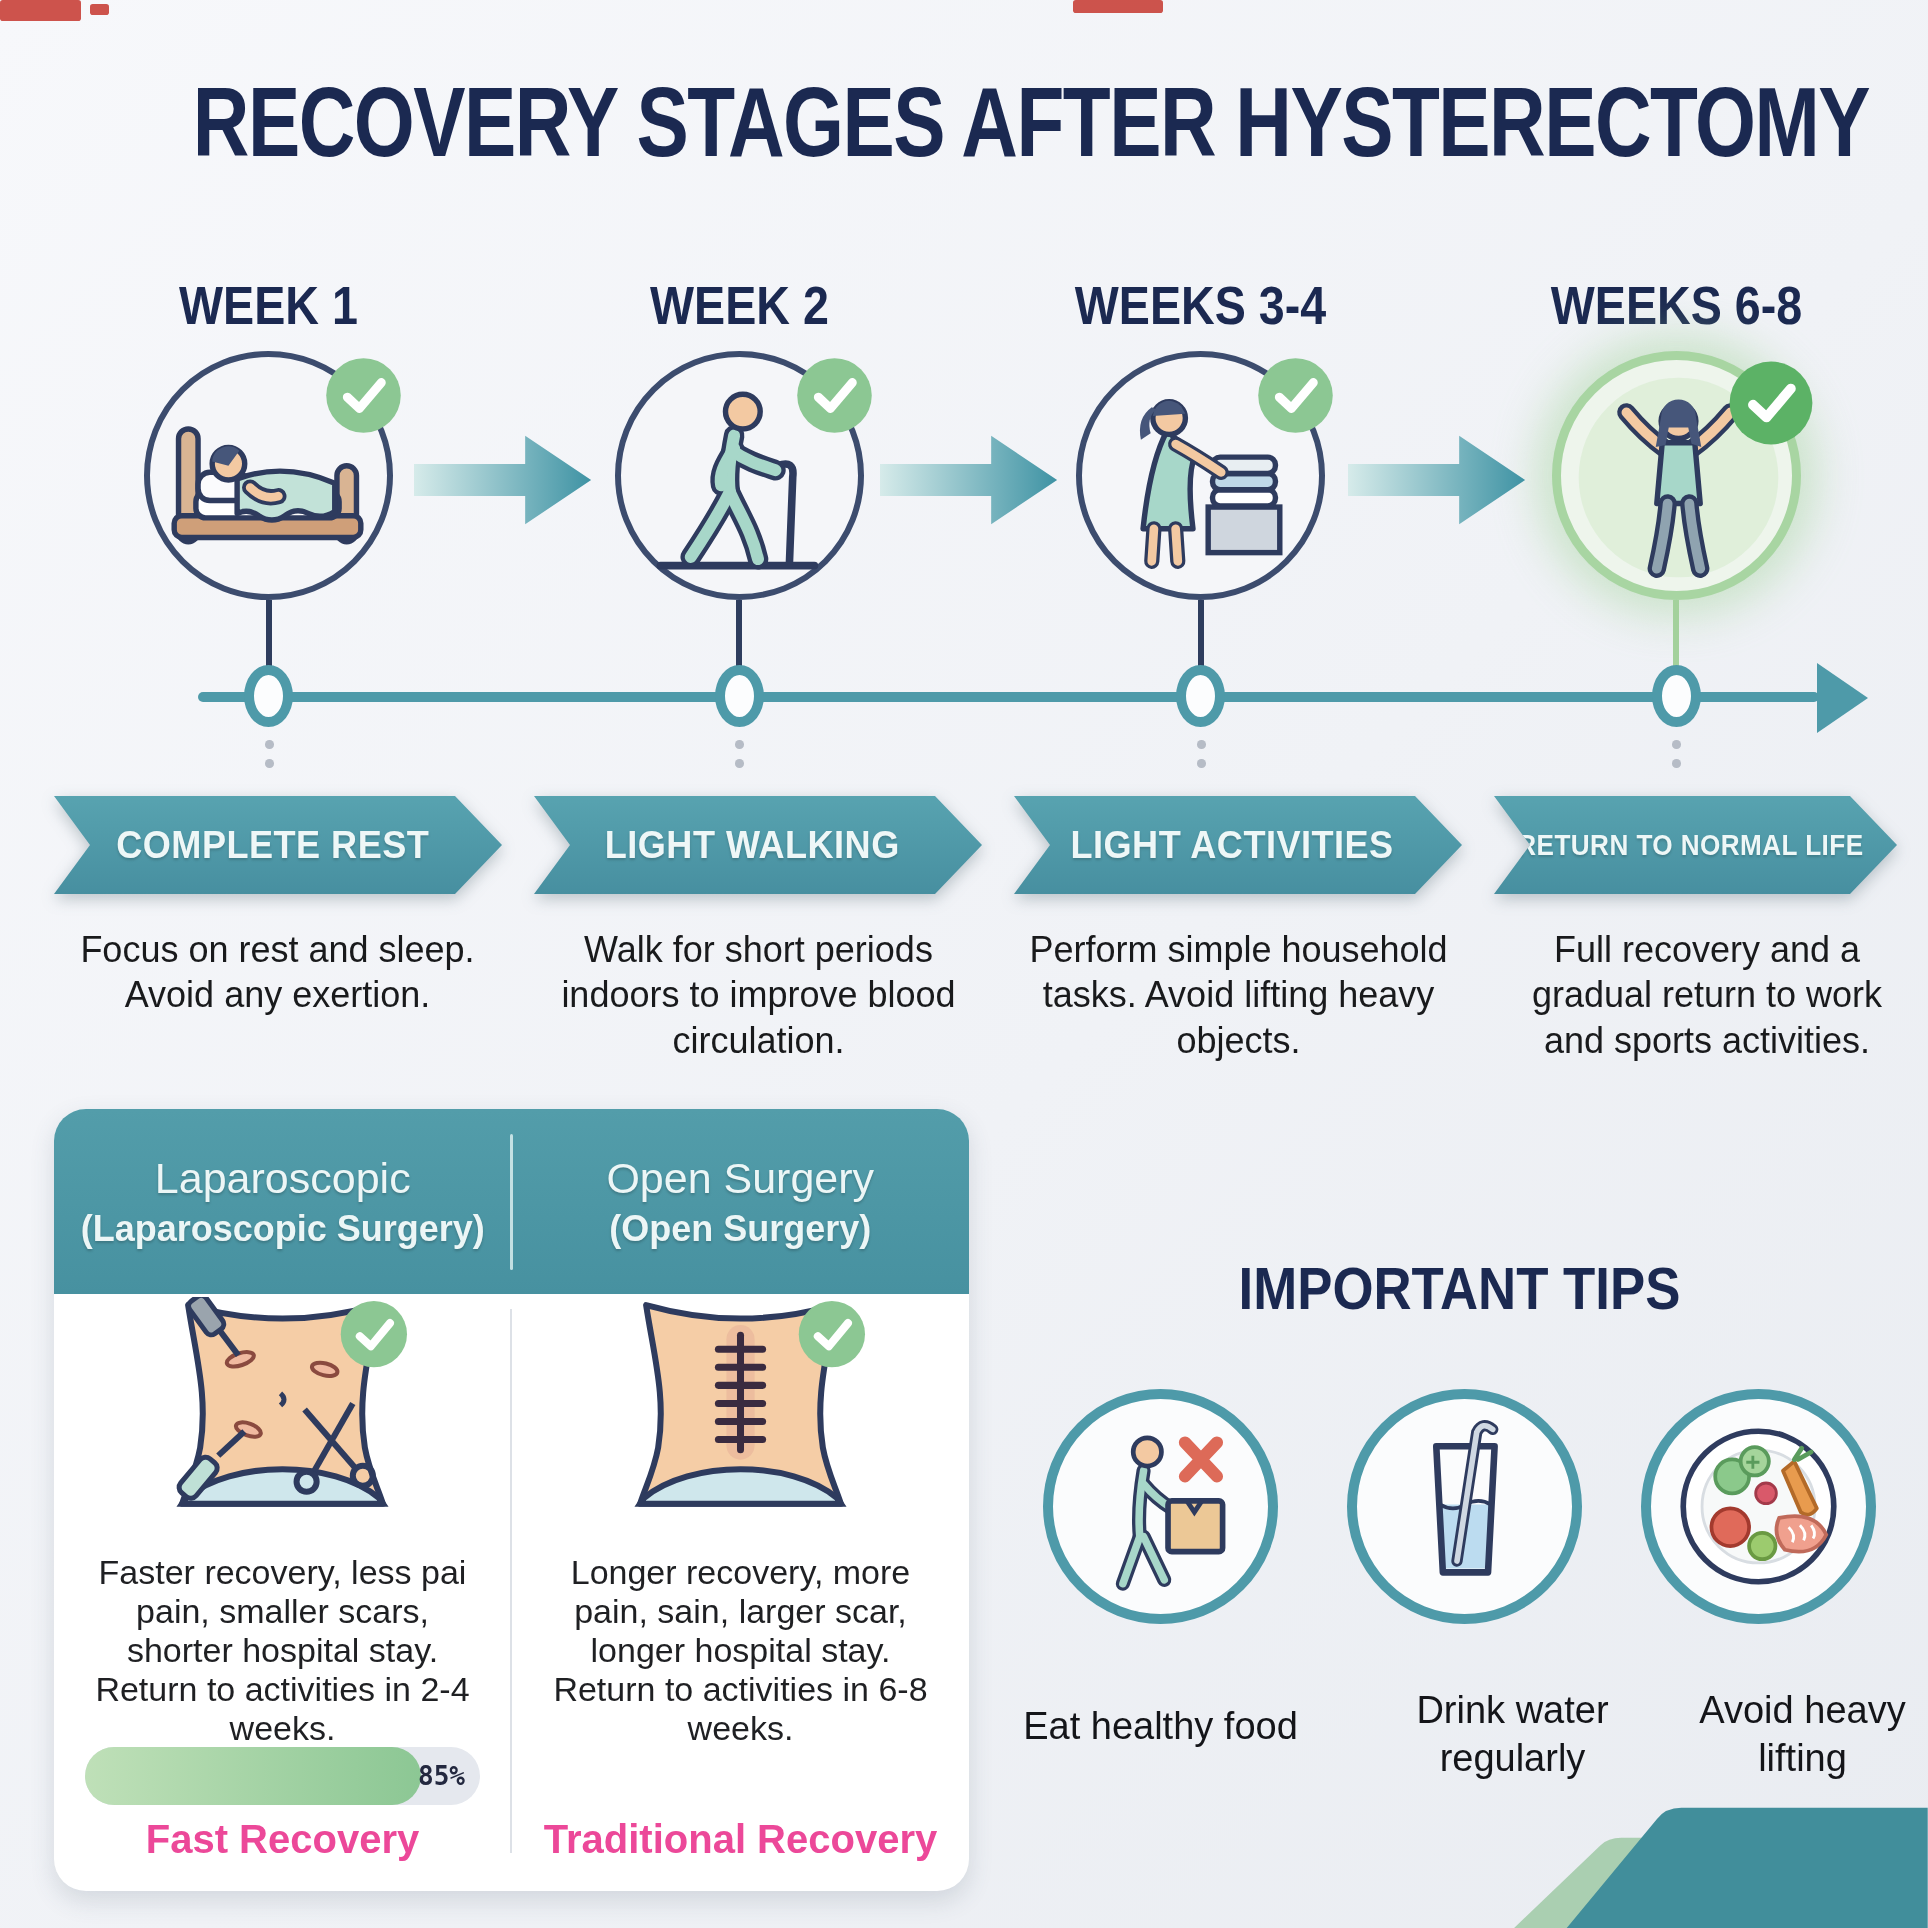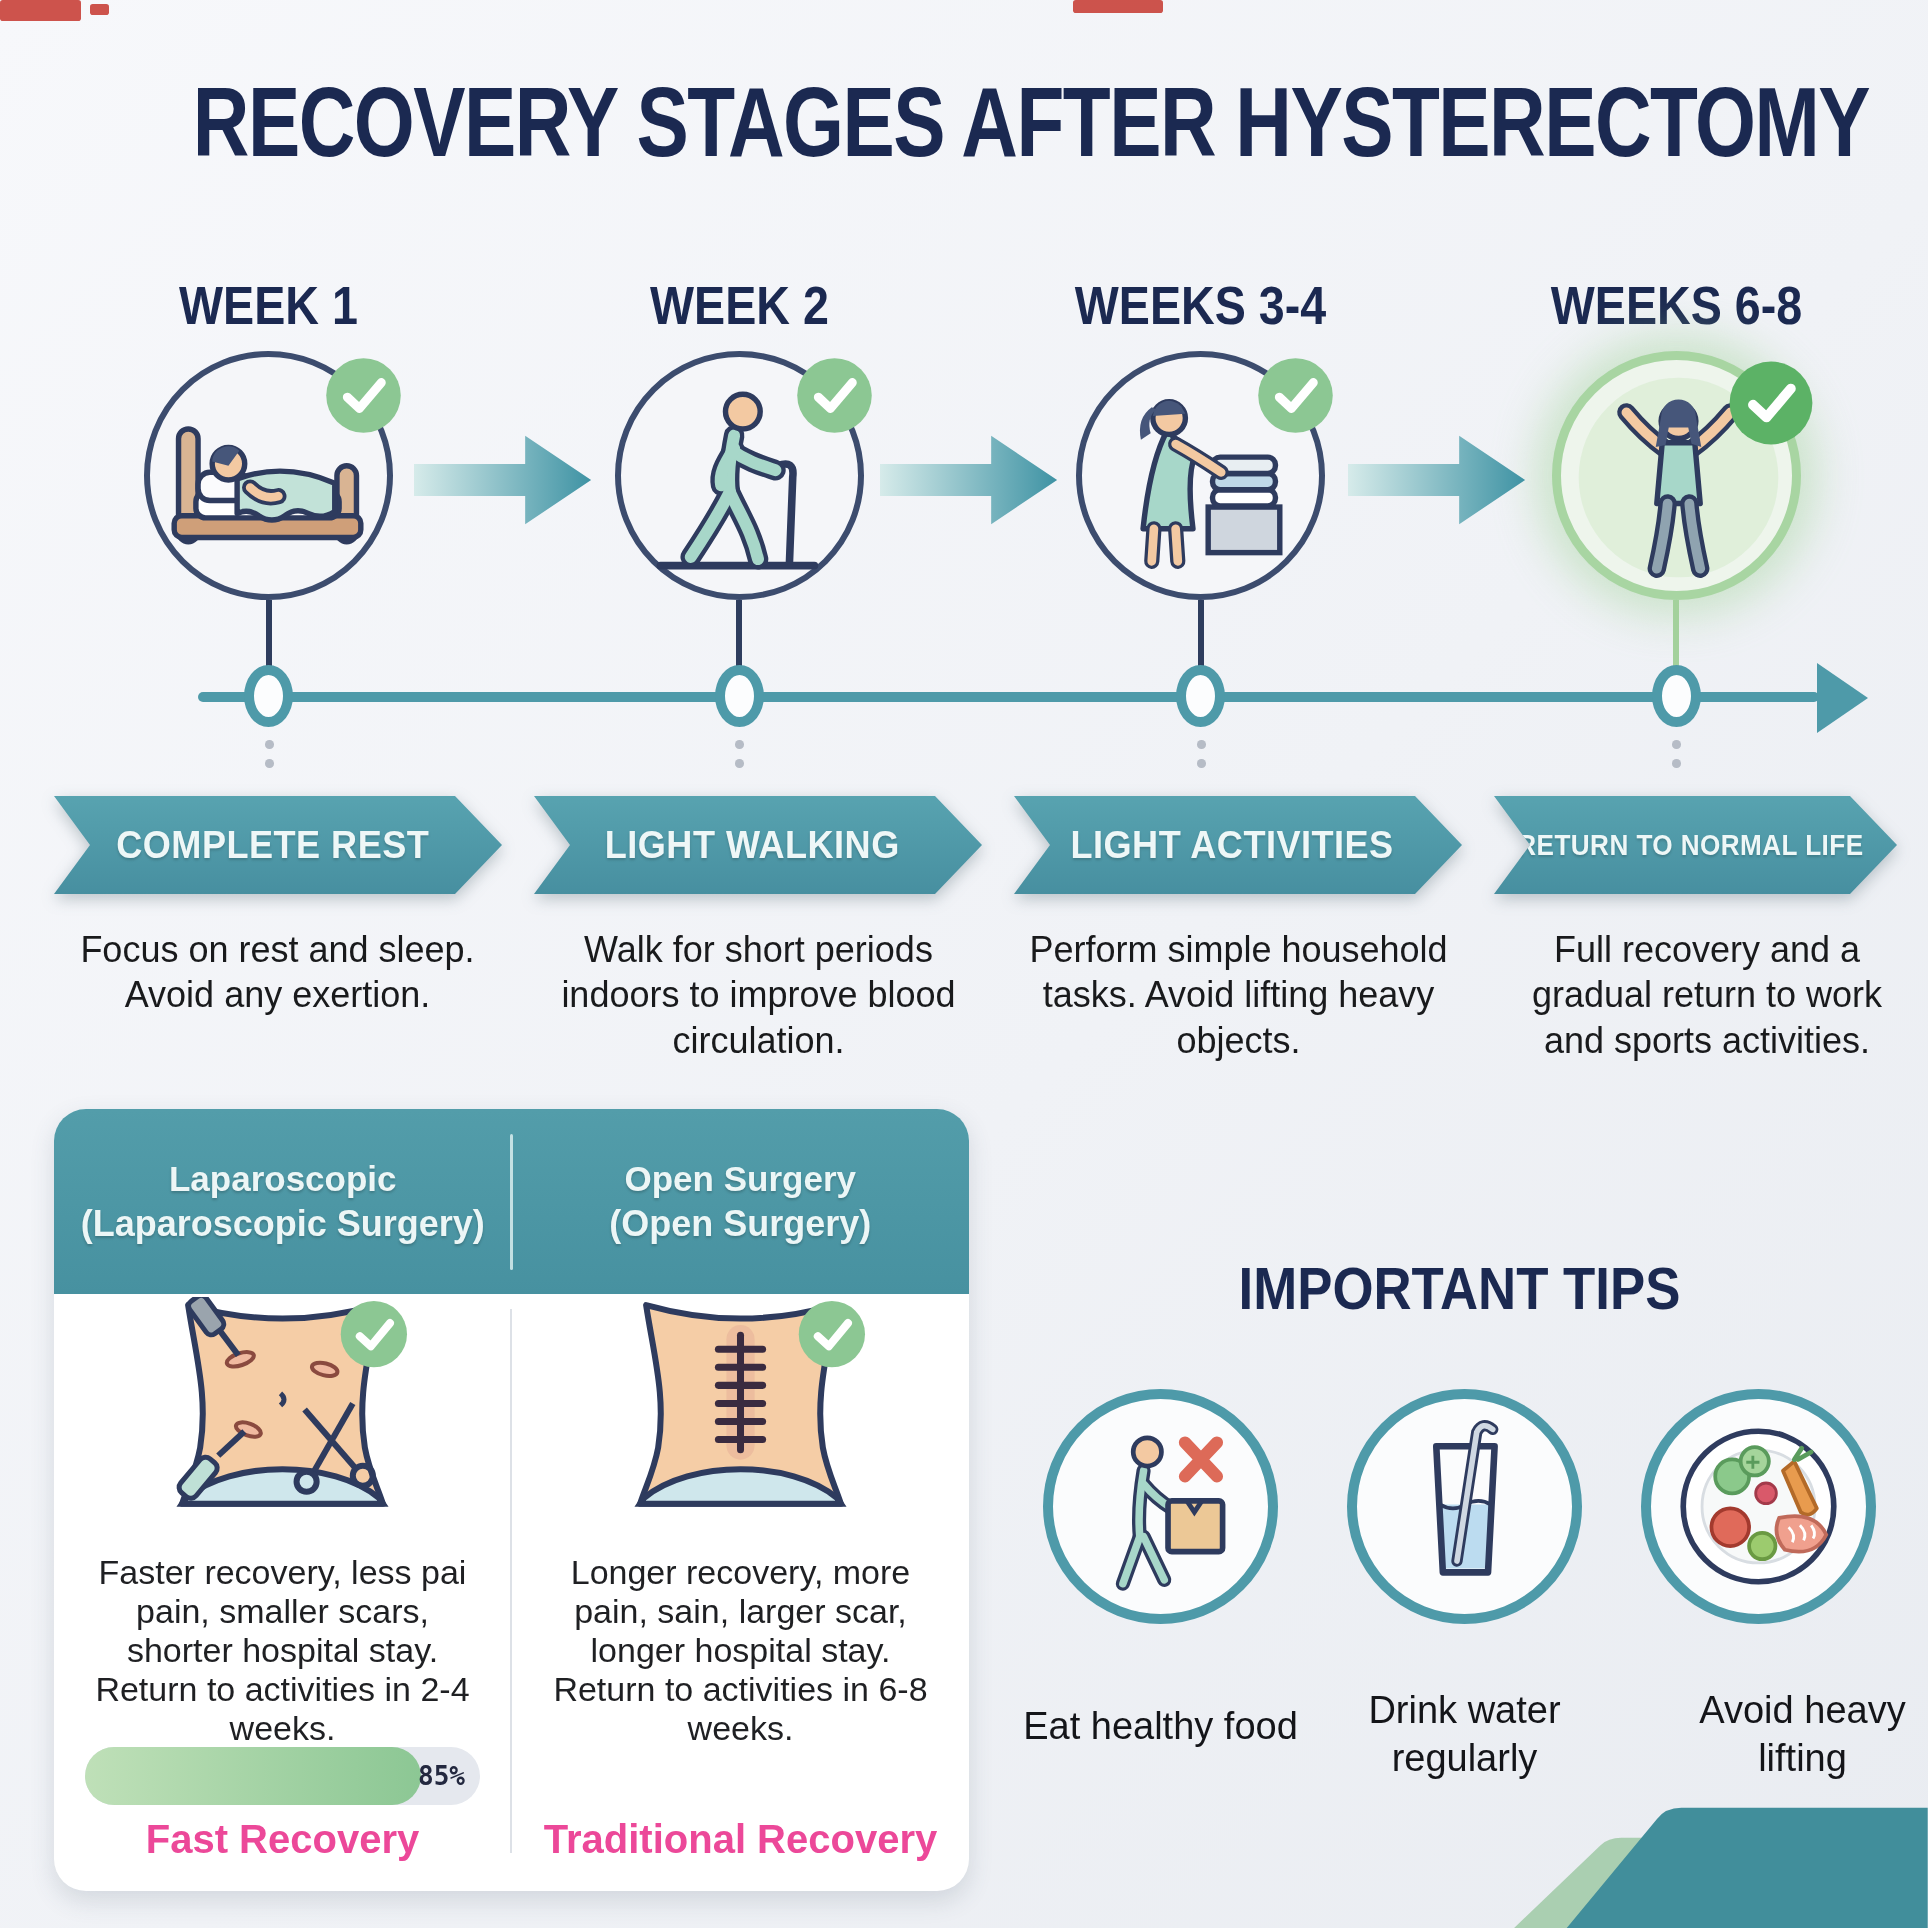--- a/index.html
+++ b/index.html
@@ -45,21 +45,21 @@
   
   .desc{position:absolute;top:927px;text-align:center;font-size:36px;line-height:1.26;
     color:#191a1c;font-weight:500;}
   
   .card{position:absolute;left:54px;top:1109px;width:915px;height:782px;background:#ffffff;
     border-radius:32px;box-shadow:0 9.4px 24.5px rgba(60,80,100,.16);}
   .card-header{position:absolute;left:0;top:0;width:100%;height:185px;
     background:linear-gradient(180deg,#539daa,#4791a0);border-radius:32px 32px 0 0;display:flex;}
   .hcol{width:50%;display:flex;flex-direction:column;align-items:center;justify-content:center;
     color:#ecf6f6;text-shadow:0 1.9px 2.8px rgba(0,0,0,.2);line-height:1.25;}
-  .hcol .t1{font-size:35px;font-weight:700;}
+  .hcol .t1{font-size:43px;font-weight:400;}
   .hcol .t2{font-size:36px;font-weight:800;}
   .hdiv{position:absolute;left:calc(50% - 1.9px);top:24.5px;width:3.8px;height:136px;
     background:rgba(225,243,243,.8);border-radius:1.9px;}
   .bdiv{position:absolute;left:456px;top:200px;width:1.9px;height:544px;background:#dde1e7;}
   .surg-icon{position:absolute;top:188px;width:301px;height:241px;}
   .card-text{position:absolute;top:444px;width:395px;text-align:center;font-size:34px;
     line-height:1.15;color:#1f2023;font-weight:500;}
   .track{position:absolute;top:638px;width:395px;height:58px;background:#e5e8ee;border-radius:29px;}
   .fill{height:100%;background:linear-gradient(90deg,#bfe0b8,#8cc794);border-radius:29px;}
   .pct{position:absolute;right:15px;top:50%;transform:translateY(-50%);
@@ -389,21 +389,21 @@
       <path d="M148,60 l8,-12 m-4,12 l14,-8" stroke="#5a9b5c" stroke-width="5" stroke-linecap="round"></path>
       <circle cx="118" cy="96" r="11" fill="#d9596a" stroke="#a33a4a" stroke-width="3"></circle>
       <circle cx="80" cy="132" r="20" fill="#e06a5a" stroke="#a33a2e" stroke-width="4"></circle>
       <circle cx="114" cy="152" r="14" fill="#9ccb6e" stroke="#6a9a42" stroke-width="4"></circle>
       <path d="M132,122 q38,-8 50,18 q-12,24 -44,16 q-14,-16 -6,-34 z" fill="#f0a08e" stroke="#c06a5a" stroke-width="4"></path>
       <path d="M142,132 q8,8 4,16 M154,130 q8,8 4,16 M166,130 q6,8 2,14" stroke="#ffffff" stroke-width="3" fill="none"></path>
     </svg>
   </div>
 
   <div class="tip-label" style="left:1010px;margin-top:16px;">Eat healthy food</div>
-  <div class="tip-label" style="left:1314px;">Drink water regularly</div>
+  <div class="tip-label" style="left:1362px;">Drink water regularly</div>
   <div class="tip-label" style="left:1652px;">Avoid heavy lifting</div>
 
   <svg class="corner-svg" width="527" height="188" viewBox="0 0 560 200">
     <path d="M120,200 L212,112 Q220,104 234,104 L330,104 L330,200 Z" fill="#a3cbaa" opacity="0.9"></path>
     <path d="M176,200 L272,84 Q281,72 298,72 L560,72 L560,200 Z" fill="#418e9b"></path>
   </svg>
 
 </div>
 
 

